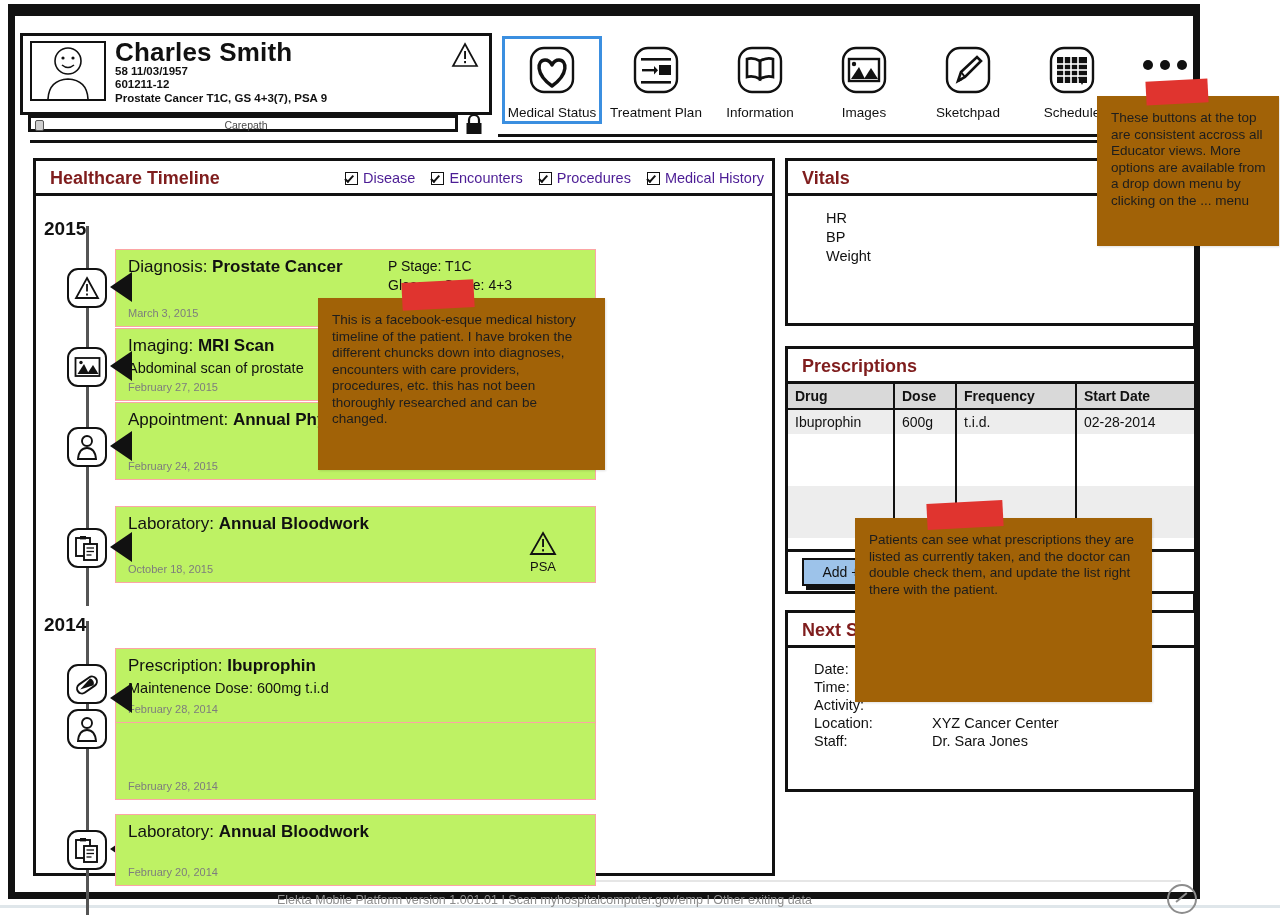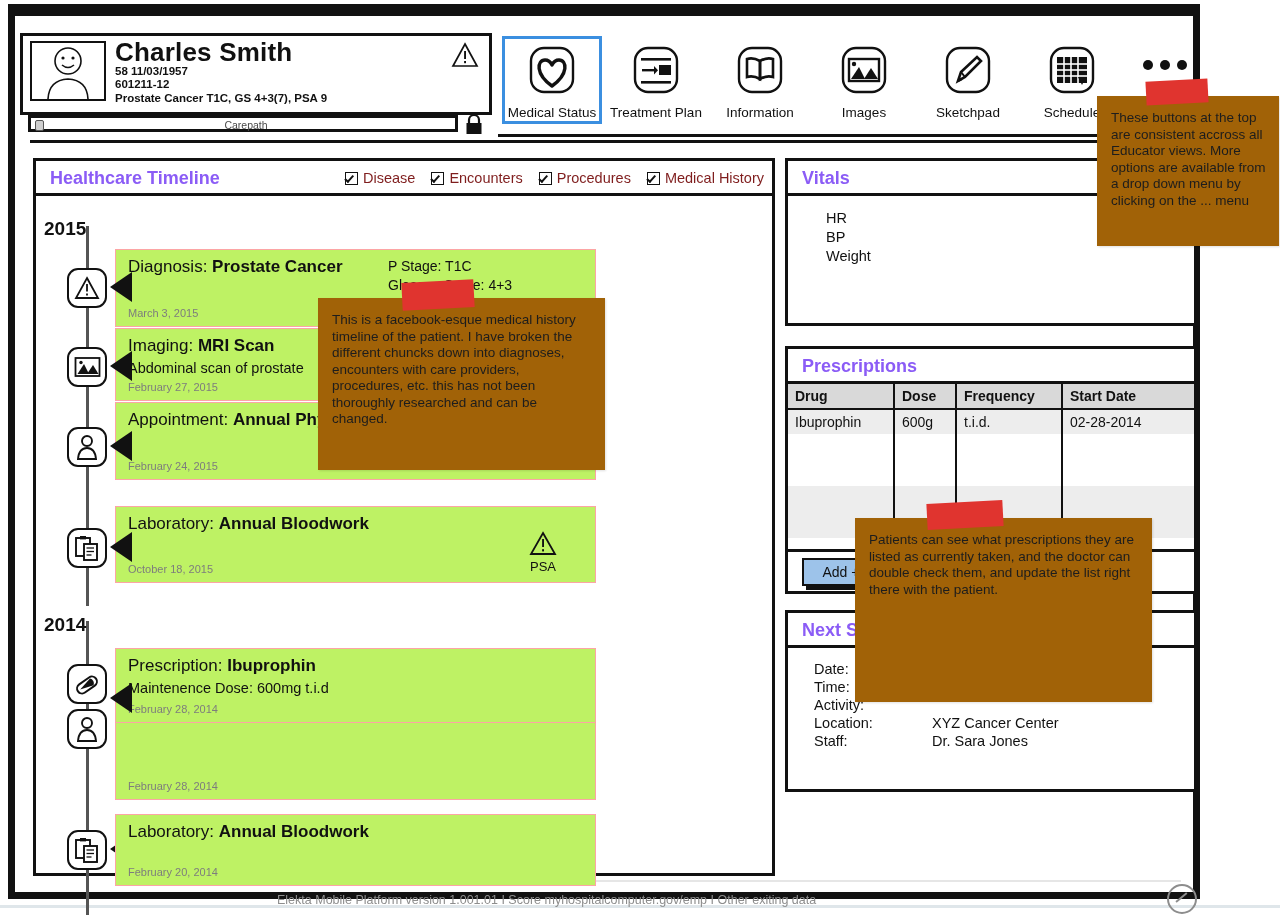--- a/index.html
+++ b/index.html
@@ -66,26 +66,26 @@
   .tool .label { font-size: 13.5px; color: #111; margin-top: 9px; white-space: nowrap; }
   .dots-menu { position: absolute; left: 1128px; top: 44px; display: flex; gap: 7px; }
   .dots-menu i { width: 10px; height: 10px; border-radius: 50%; background: #111; display: block; }
 
   .header-divider { position: absolute; left: 15px; top: 124px; width: 1178px; height: 3px; background: #111; }
   .header-divider2 { position: absolute; left: 483px; top: 118px; width: 620px; height: 3px; background: #111; }
 
   
   .panel { position: absolute; border: 3px solid #111; background: #fff; }
   .panel-title-bar { position: relative; height: 35px; border-bottom: 3px solid #111; }
-  .panel-title { position: absolute; left: 14px; top: 7px; font-size: 18px; font-weight: bold; color: #8b5cf6; }
+  .panel-title { position: absolute; left: 14px; top: 7px; font-size: 18px; font-weight: bold; color: #7f1d1d; }
 
   
   #timeline-panel { left: 18px; top: 142px; width: 742px; height: 718px; }
   .filters { position: absolute; right: 8px; top: 9px; display: flex; gap: 16px; }
-  .filter { display: flex; align-items: center; gap: 5px; font-size: 14.5px; color: #7f1d1d; }
+  .filter { display: flex; align-items: center; gap: 5px; font-size: 14.5px; color: #4c1d95; }
   .cbox { width: 13px; height: 13px; border: 1.6px solid #111; position: relative; background: #fff; }
   .cbox::after {
     content: ""; position: absolute; left: 2px; top: 5px; width: 7px; height: 3px;
     border-left: 2px solid #111; border-bottom: 2px solid #111;
     transform: rotate(-48deg); transform-origin: left bottom;
   }
   .timeline-body { position: absolute; left: 0; top: 35px; width: 736px; height: 680px; overflow: visible; }
   .spine { position: absolute; left: 50px; width: 3px; background: #555; }
   .year-label { position: absolute; font-size: 19px; font-weight: bold; color: #111; }
 
@@ -485,21 +485,21 @@
 
     <div class="panel" id="rx-panel">
       <div class="panel-title-bar">
         <div class="panel-title">Prescriptions</div>
       </div>
       <table class="rx">
         <thead>
           <tr>
             <th style="width:106px">Drug</th>
             <th style="width:62px">Dose</th>
-            <th style="width:106px">Frequency</th>
+            <th style="width:120px">Frequency</th>
             <th>Start Date</th>
           </tr>
         </thead>
         <tbody>
           <tr class="shade">
             <td>Ibuprophin</td>
             <td>600g</td>
             <td>t.i.d.</td>
             <td>02-28-2014</td>
           </tr>
@@ -544,21 +544,21 @@
           <span class="v">XYZ Cancer Center</span>
         </div>
         <div class="next-row">
           <span class="k">Staff:</span>
           <span class="v">Dr. Sara Jones</span>
         </div>
       </div>
     </div>
 
     <div class="footer-line"></div>
-    <div class="footer-text">Elekta Mobile Platform version 1.001.01  I  Score myhospitalcomputer.gov/emp  I  Other exiting data</div>
+    <div class="footer-text">Elekta Mobile Platform version 1.001.01  I  Scan myhospitalcomputer.gov/emp  I  Other exiting data</div>
     <div class="footer-circle"></div>
 
   </div>
 
   <div class="note" id="note-toolbar">
     <div class="tape"></div>
     <div class="txt">These buttons at the top are consistent accross all Educator views. More options are available from a drop down menu by clicking on the ... menu</div>
   </div>
 
   <div class="note" id="note-timeline">

